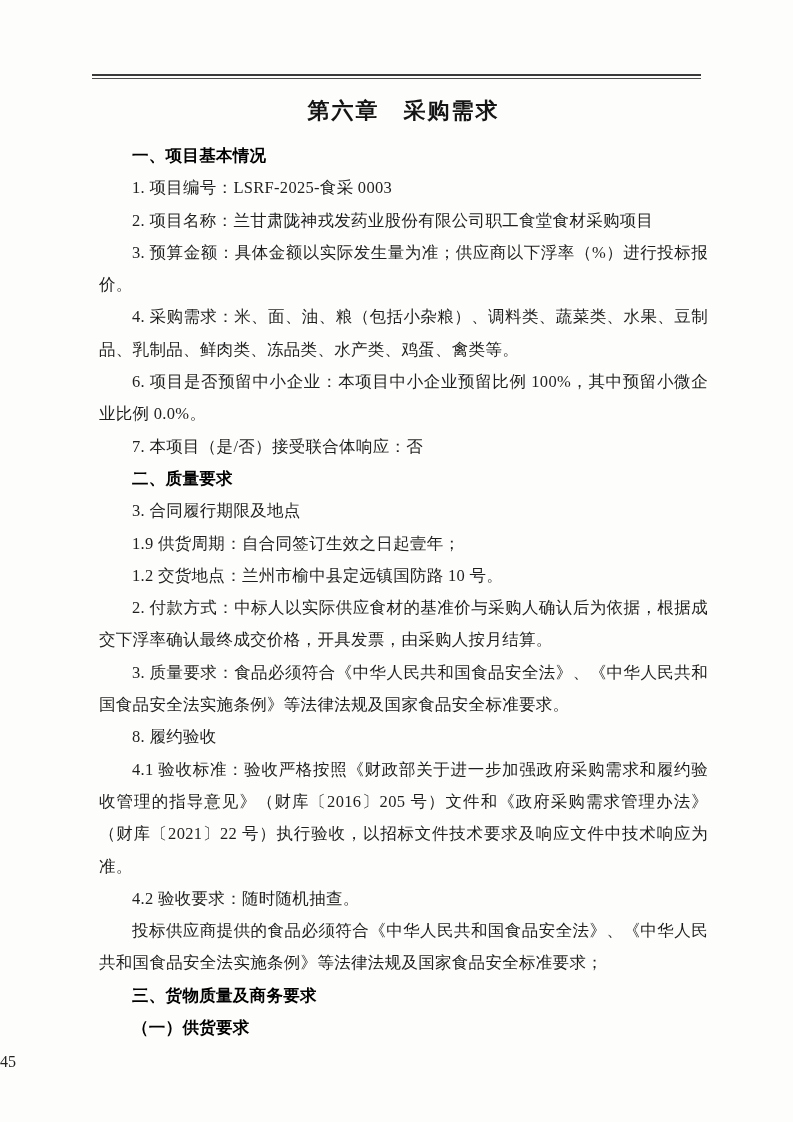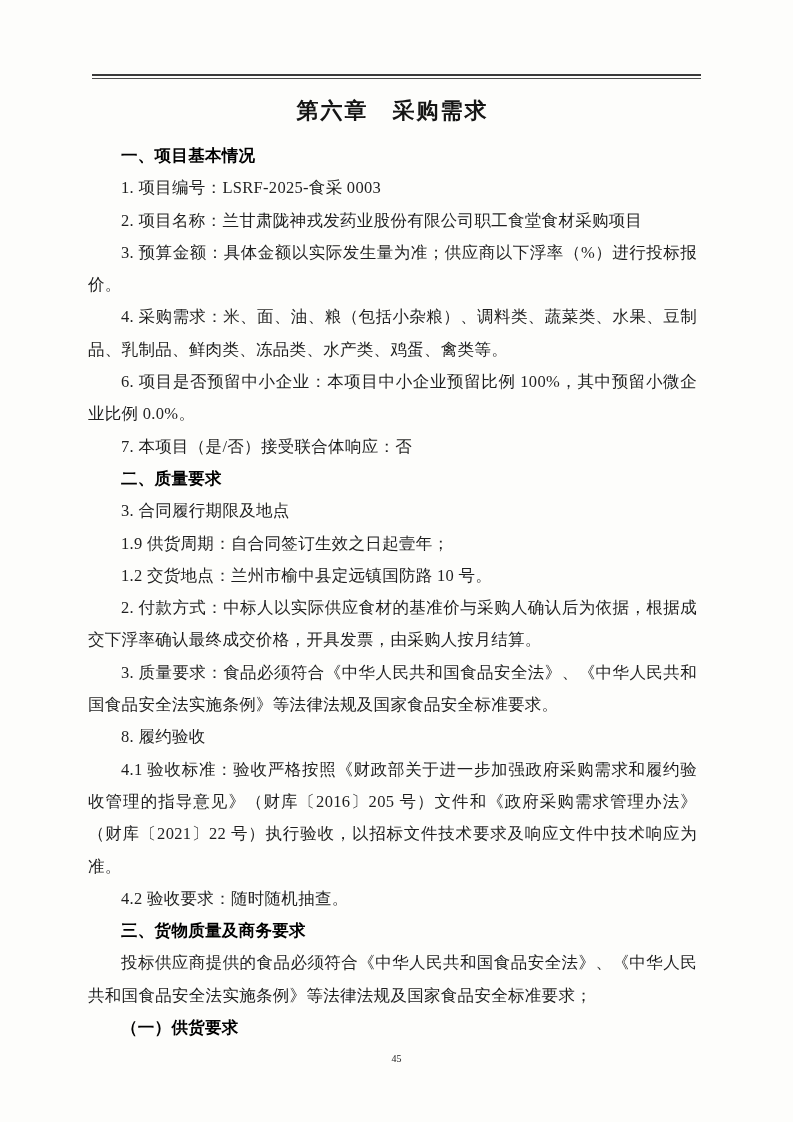--- a/index.html
+++ b/index.html
@@ -22,21 +22,21 @@
     left: 92px;
     right: 92px;
     top: 74px;
     height: 2px;
     border-top: 2px solid #3a3a3a;
     border-bottom: 1px solid #4a4a4a;
   }
   .content {
     position: absolute;
     top: 88px;
-    left: 88px;
+    left: 99px;
     width: 609px;
   }
   .chapter-title {
     margin: 6px 0 12px 0;
     font-size: 22px;
     font-weight: bold;
     text-align: center;
     letter-spacing: 2px;
     line-height: 34px;
     color: #151515;
@@ -52,22 +52,22 @@
   }
   .para.heading {
     font-weight: bold;
     color: #000000;
   }
   .footer {
     position: absolute;
     top: 1053px;
     left: 0;
     width: 100%;
-    text-align: center;
-    font-size: 10px;
+    text-align: left;
+    font-size: 16px;
     color: #222;
   }
 </style>
 </head>
 <body>
 
 <div class="page">
   <div class="header-rule"></div>
 
   <div class="content">
@@ -82,21 +82,21 @@
     <p class="para">7. 本项目（是/否）接受联合体响应：否</p>
     <p class="para heading">二、质量要求</p>
     <p class="para">3. 合同履行期限及地点</p>
     <p class="para">1.9 供货周期：自合同签订生效之日起壹年；</p>
     <p class="para">1.2 交货地点：兰州市榆中县定远镇国防路 10 号。</p>
     <p class="para">2. 付款方式：中标人以实际供应食材的基准价与采购人确认后为依据，根据成交下浮率确认最终成交价格，开具发票，由采购人按月结算。</p>
     <p class="para">3. 质量要求：食品必须符合《中华人民共和国食品安全法》、《中华人民共和国食品安全法实施条例》等法律法规及国家食品安全标准要求。</p>
     <p class="para">8. 履约验收</p>
     <p class="para">4.1 验收标准：验收严格按照《财政部关于进一步加强政府采购需求和履约验收管理的指导意见》（财库〔2016〕205 号）文件和《政府采购需求管理办法》（财库〔2021〕22 号）执行验收，以招标文件技术要求及响应文件中技术响应为准。</p>
     <p class="para">4.2 验收要求：随时随机抽查。</p>
+    <p class="para">投标供应商提供的食品必须符合《中华人民共和国食品安全法》、《中华人民共和国食品安全法实施条例》等法律法规及国家食品安全标准要求；</p>
     <p class="para heading">三、货物质量及商务要求</p>
-    <p class="para">投标供应商提供的食品必须符合《中华人民共和国食品安全法》、《中华人民共和国食品安全法实施条例》等法律法规及国家食品安全标准要求；</p>
     <p class="para heading">（一）供货要求</p>
   </div>
 
   <div class="footer">
     <span>45</span>
   </div>
 </div>
 
 </body></html>

